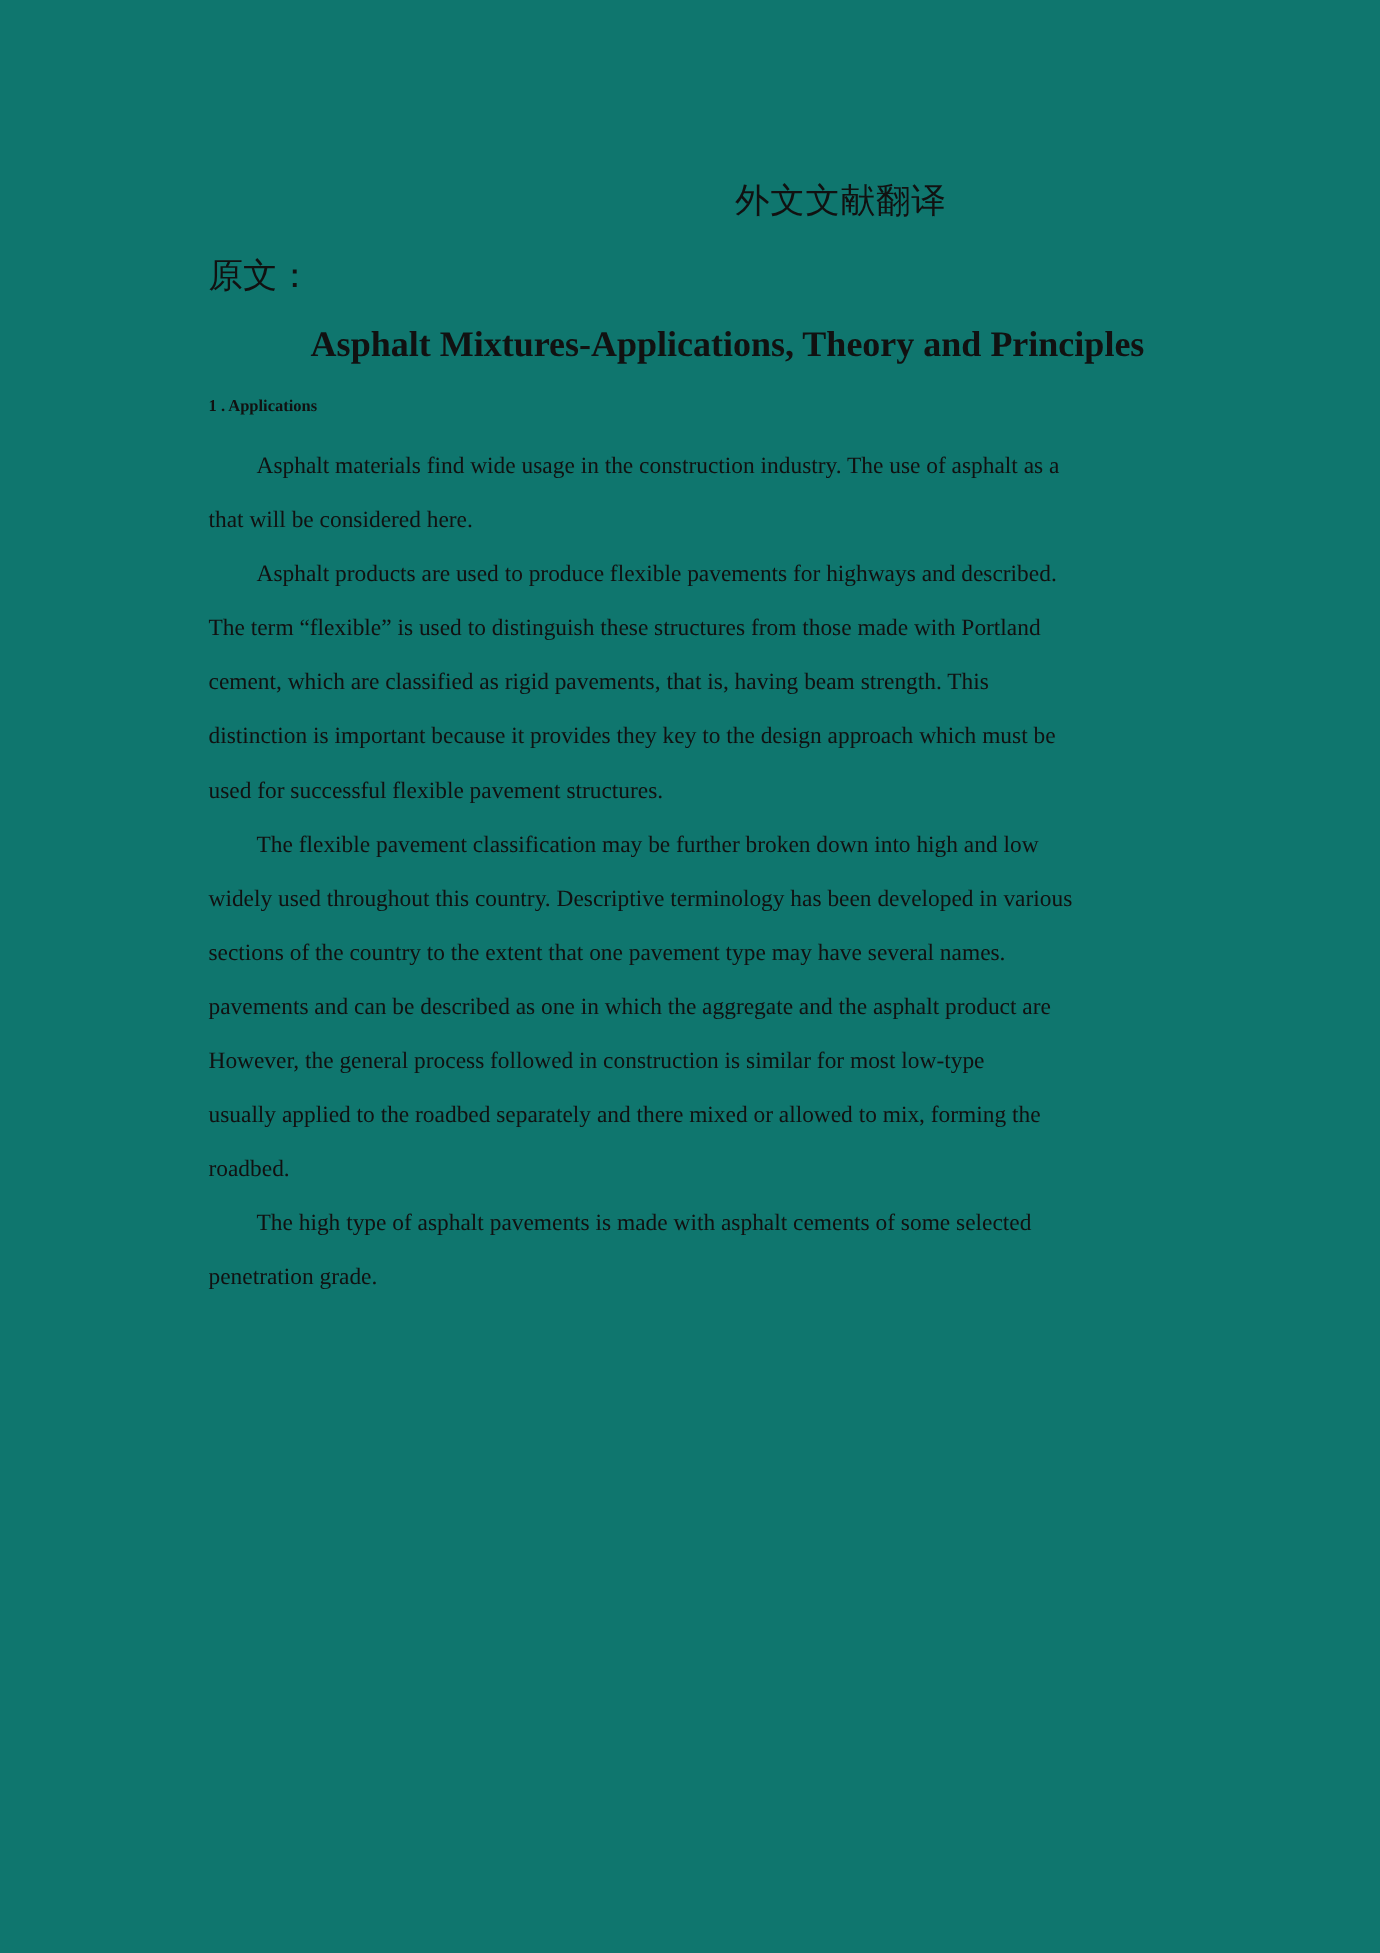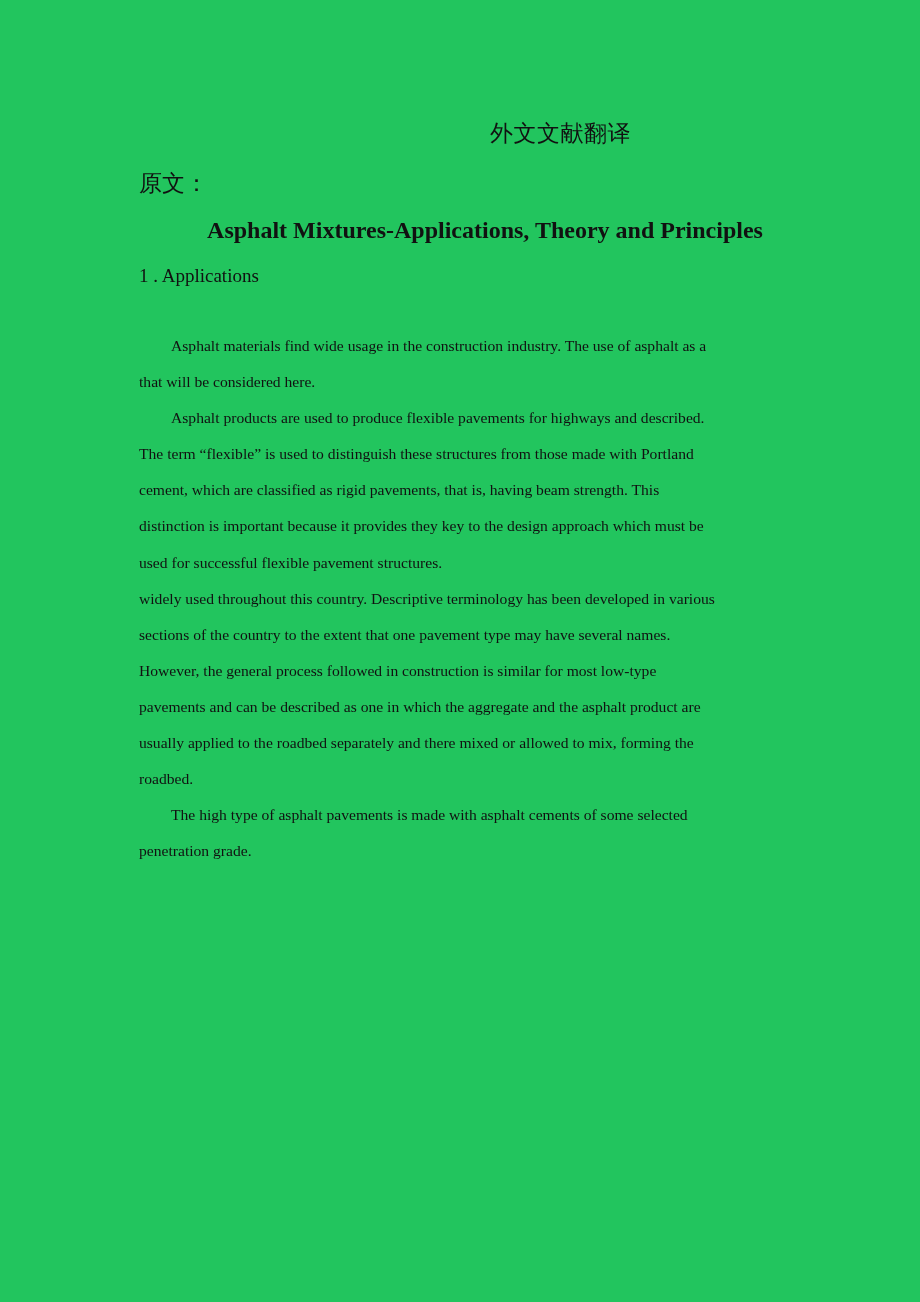--- a/index.html
+++ b/index.html
@@ -1,36 +1,36 @@
 <!DOCTYPE html>
 <html><head>
 <meta charset="utf-8">
 <style>
   html, body { margin: 0; padding: 0; background: #ffffff; }
   body { width: 920px; height: 1302px; position: relative; overflow: hidden; color: #111; }
-  .page { position: absolute; left: 0; top: 0; width: 920px; height: 1302px; background: #22c55e; }
+  .page { position: absolute; left: 0; top: 0; width: 920px; height: 1302px; background: #0f766e; }
   .doc-title {
     position: absolute; left: 490px; top: 118px;
     font-family: "DejaVu Sans", sans-serif; font-size: 23px; letter-spacing: 0.5px; color: #111;
   }
   .orig-label {
     position: absolute; left: 139px; top: 168px;
     font-family: "DejaVu Serif", serif; font-size: 23px; color: #111;
   }
   .paper-title {
     position: absolute; left: 0; width: 920px; top: 217px; text-align: center;
     font-family: "Liberation Serif", serif; font-weight: bold; font-size: 24px; color: #111; padding-left: 25px;
   }
   .section-heading {
     position: absolute; left: 139px; top: 265px;
-    font-family: "Liberation Serif", serif; font-weight: normal; font-size: 19px; color: #111;
+    font-family: "Liberation Serif", serif; font-weight: bold; font-size: 11px; color: #111;
   }
   .body-text {
     position: absolute; left: 139px; top: 298px; width: 660px;
-    font-family: "Liberation Serif", serif; font-size: 15.6px; color: #111; margin-top: 35px;
+    font-family: "Liberation Serif", serif; font-size: 15.6px; color: #111;
   }
   .line { height: 36.1px; line-height: 26px; white-space: nowrap; }
   .indent { padding-left: 32px; }
 </style>
 </head>
 <body>
 
 <div class="page">
   <div class="doc-title">外文文献翻译</div>
   <div class="orig-label">原文：</div>
@@ -46,24 +46,25 @@
 
     <div>
       <div class="line indent">Asphalt products are used to produce flexible pavements for highways and described.</div>
       <div class="line">The term “flexible” is used to distinguish these structures from those made with Portland</div>
       <div class="line">cement, which are classified as rigid pavements, that is, having beam strength. This</div>
       <div class="line">distinction is important because it provides they key to the design approach which must be</div>
       <div class="line">used for successful flexible pavement structures.</div>
     </div>
 
     <div>
+      <div class="line indent">The flexible pavement classification may be further broken down into high and low</div>
       <div class="line">widely used throughout this country. Descriptive terminology has been developed in various</div>
       <div class="line">sections of the country to the extent that one pavement type may have several names.</div>
+      <div class="line">pavements and can be described as one in which the aggregate and the asphalt product are</div>
       <div class="line">However, the general process followed in construction is similar for most low-type</div>
-      <div class="line">pavements and can be described as one in which the aggregate and the asphalt product are</div>
       <div class="line">usually applied to the roadbed separately and there mixed or allowed to mix, forming the</div>
       <div class="line">roadbed.</div>
     </div>
 
     <div>
       <div class="line indent">The high type of asphalt pavements is made with asphalt cements of some selected</div>
       <div class="line">penetration grade.</div>
     </div>
   </div>
 </div>

